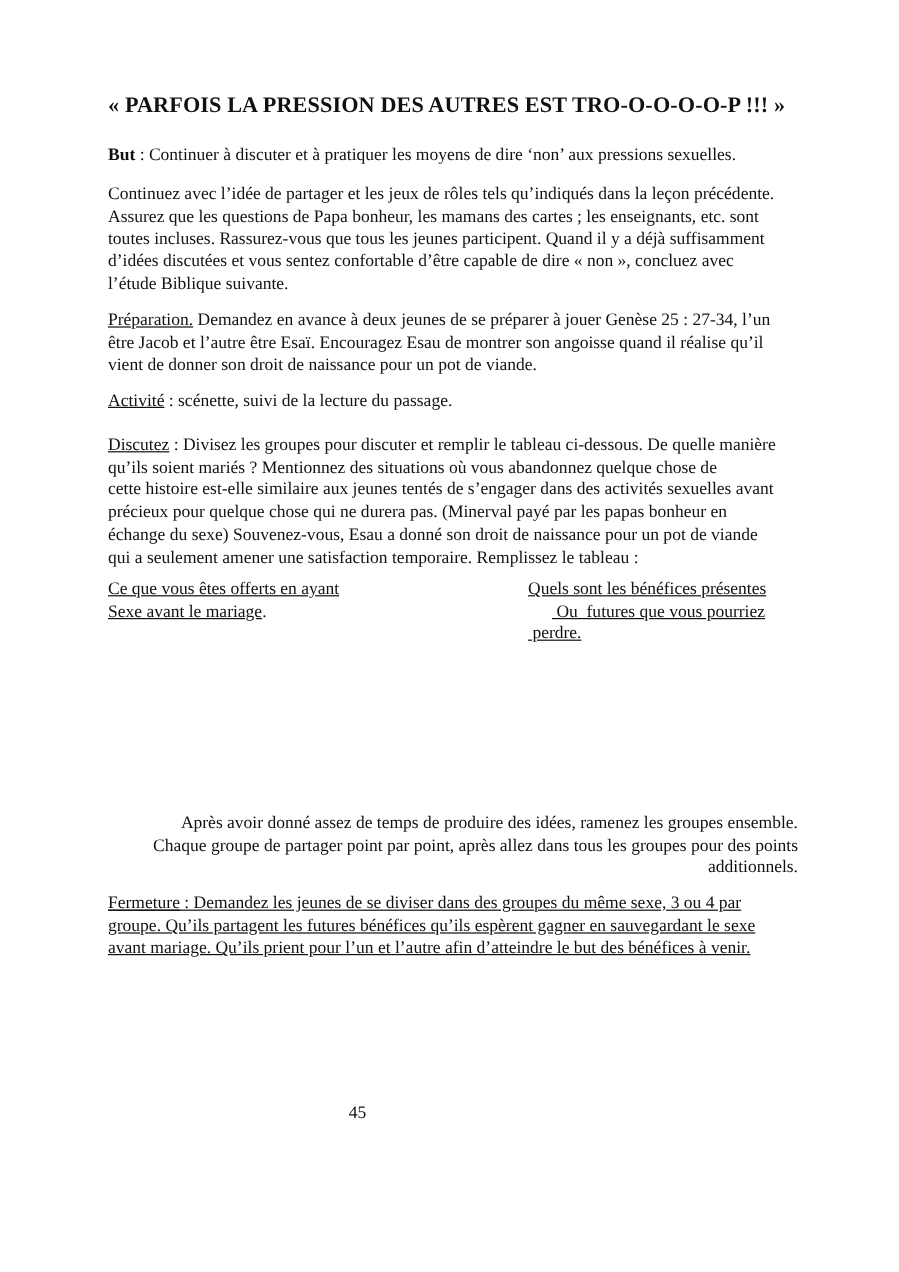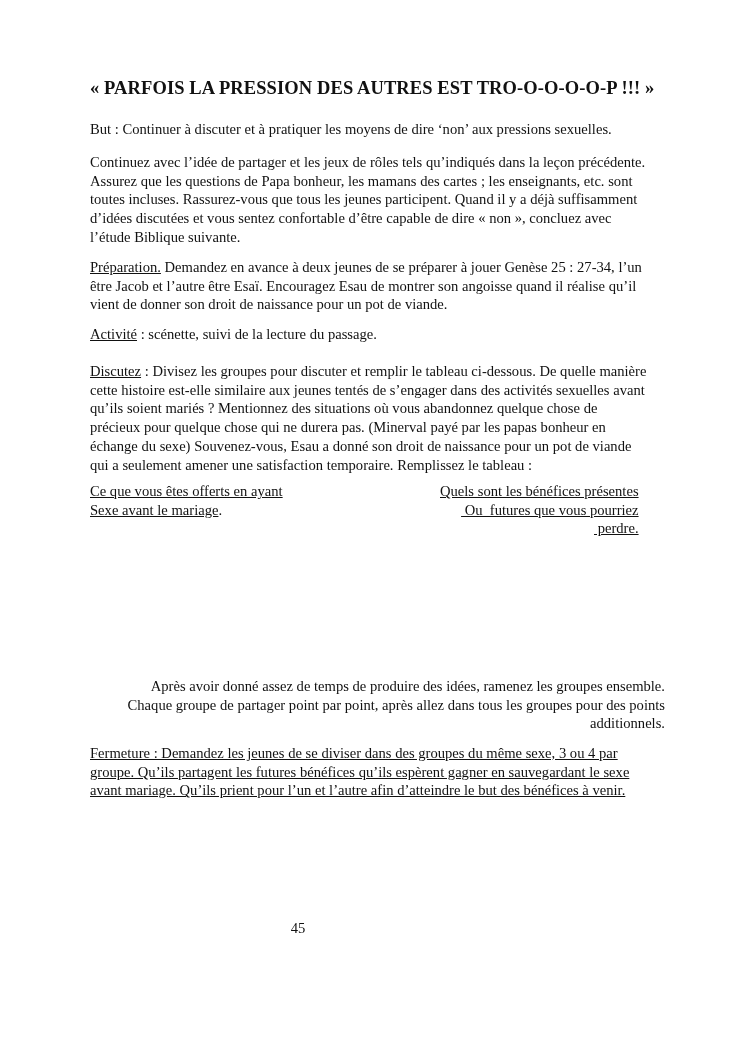--- a/index.html
+++ b/index.html
@@ -2,24 +2,24 @@
 <html><head>
 <meta charset="utf-8">
 <style>
   html, body { margin: 0; padding: 0; background: #ffffff; }
   body { width: 749px; height: 1060px; position: relative; overflow: hidden;
          font-family: "Liberation Serif", serif; color: #111; }
   .page { position: absolute; left: 0; top: 0; width: 749px; height: 1060px; }
   .title { position: absolute; left: 90px; top: 78px; font-weight: bold; font-size: 18.5px; white-space: nowrap; letter-spacing: 0.1px; }
   .para { position: absolute; left: 90px; width: 575px; font-size: 14.6px; line-height: 18.7px; }
   .u { text-decoration: underline; }
-  .b { font-weight: normal; }
+  .b { font-weight: bold; }
   .l { display: block; white-space: nowrap; }
   .col { position: absolute; font-size: 14.6px; line-height: 18.7px; }
-  .col .l { text-decoration: underline; text-align: right; }
+  .col .l { text-decoration: underline; }
   .pagenum { position: absolute; left: 0; width: 596px; top: 920px; text-align: center; font-size: 14.6px; }
 </style>
 </head>
 <body>
 
 <div class="page">
 
   <div class="title">«  PARFOIS LA PRESSION DES AUTRES EST TRO-O-O-O-O-P !!! »</div>
 
   <div class="para" style="top:120px;">
@@ -39,22 +39,22 @@
     <span class="l">être Jacob et l’autre être Esaï. Encouragez Esau de montrer son angoisse quand il réalise qu’il</span>
     <span class="l">vient de donner son droit de naissance pour un pot de viande.</span>
   </div>
 
   <div class="para" style="top:325px;">
     <span class="l"><span class="u">Activité</span><span> : scénette, suivi de la lecture du passage.</span></span>
   </div>
 
   <div class="para" style="top:362px;">
     <span class="l"><span class="u">Discutez</span><span> : Divisez les groupes pour discuter et remplir le tableau ci-dessous. De quelle manière</span></span>
+    <span class="l">qu’ils soient mariés ? Mentionnez des situations où vous abandonnez quelque chose de</span>
     <span class="l">cette histoire est-elle similaire aux jeunes tentés de s’engager dans des activités sexuelles avant</span>
-    <span class="l">qu’ils soient mariés ? Mentionnez des situations où vous abandonnez quelque chose de</span>
     <span class="l">précieux  pour quelque chose qui ne durera pas. (Minerval payé par les papas bonheur en</span>
     <span class="l">échange du sexe) Souvenez-vous, Esau a donné son droit de naissance pour un pot de viande</span>
     <span class="l">qui a seulement amener une satisfaction temporaire. Remplissez le tableau :</span>
   </div>
 
   <div class="col" style="left:90px; top:482px;">
     <span class="l">Ce que vous êtes offerts en ayant</span>
     <span style="display:block; white-space:nowrap;"><span class="u">Sexe avant le mariage</span><span>.</span></span>
   </div>
 

